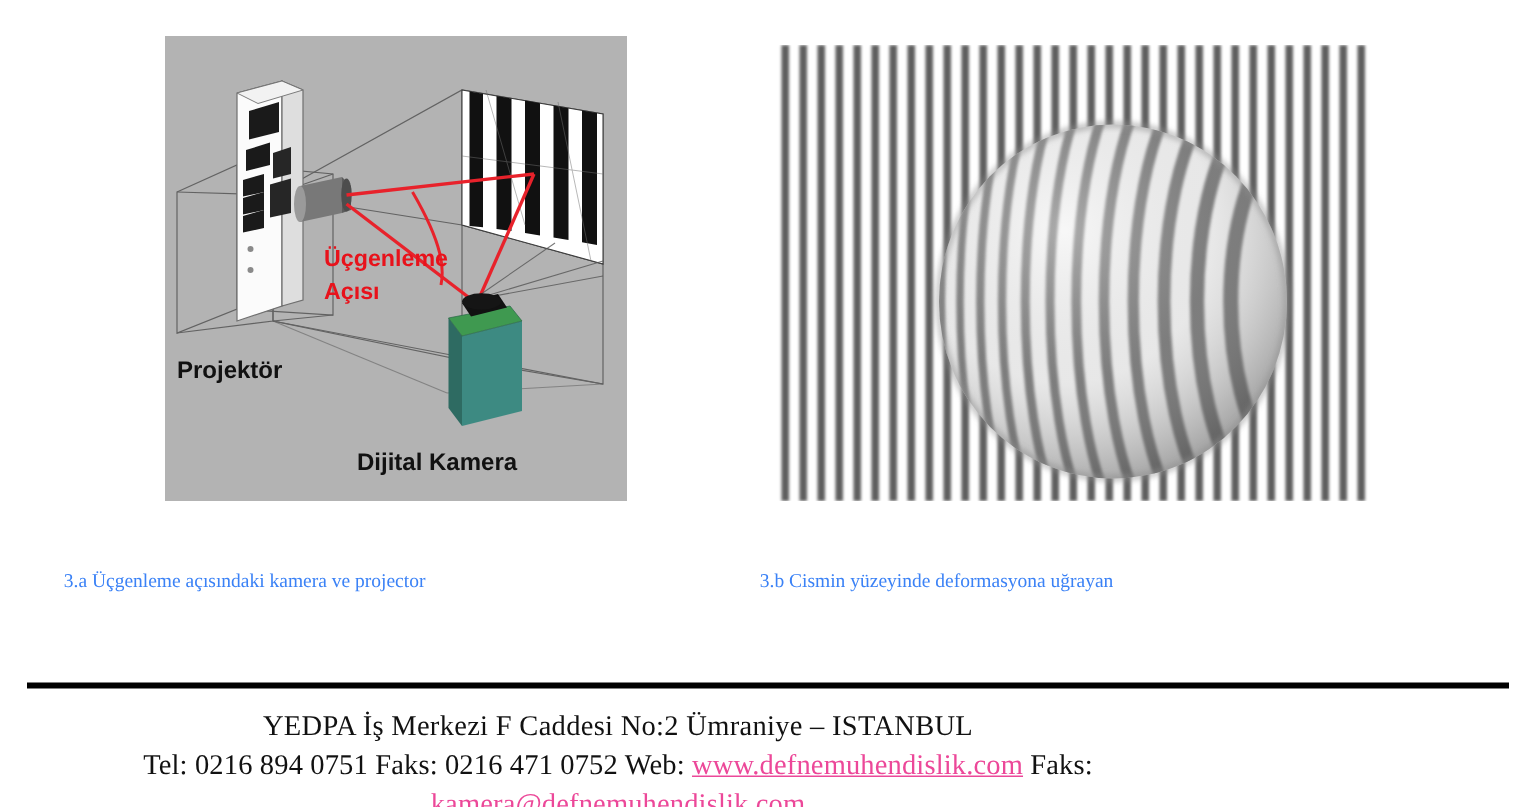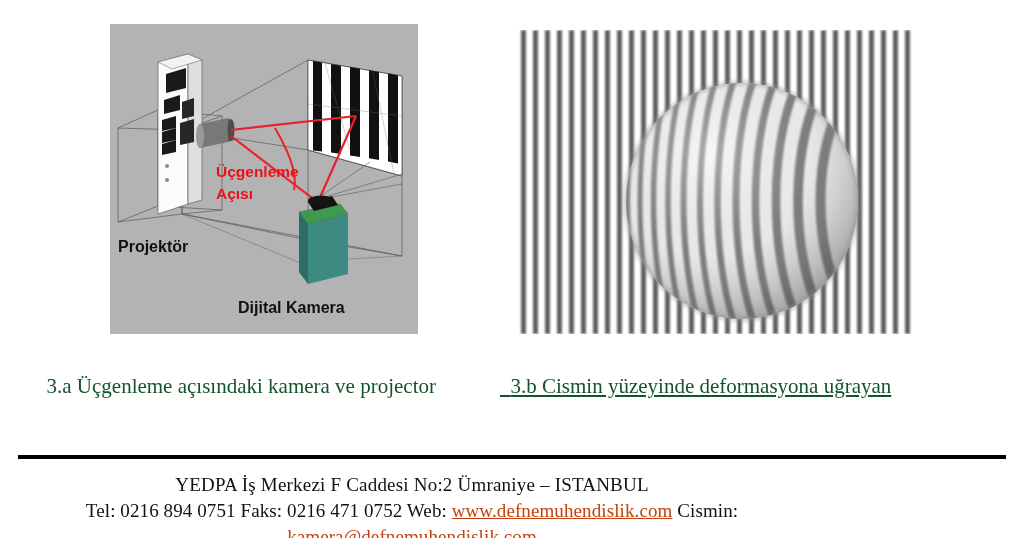--- a/index.html
+++ b/index.html
@@ -44,27 +44,27 @@
   }
   #fig-b {
     width: 100%; height: 100%;
     display: block;
   }
 
   
   .caption {
     position: absolute;
     font-family: "Liberation Serif", serif;
-    font-size: 21px;
+    font-size: 13px;
     line-height: 23px;
-    color: #14532d;
+    color: #3b82f6;
     white-space: pre;
   }
   #caption-a { left: 36px; top: 352px; }
-  #caption-b { left: 500px; top: 352px; text-decoration: underline; }
+  #caption-b { left: 500px; top: 352px; }
   .caption .l2 { display: block; padding-left: 20px; }
 
   
   #footer-rule {
     position: absolute;
     left: 18px; top: 455px;
     width: 988px; height: 4px;
     background: #000;
   }
   #footer {
@@ -73,21 +73,21 @@
     width: 824px;
     text-align: center;
     font-family: "Liberation Serif", serif;
     font-size: 19px;
     line-height: 26px;
     color: #111;
   }
   #footer .line1 { display: block; letter-spacing: 0.2px; }
   #footer .line2 { display: block; letter-spacing: 0.1px; }
   .weblink {
-    color: #c2410c;
+    color: #ec4899;
     text-decoration: underline;
   }
 </style>
 </head>
 <body>
 
 <div id="figures">
 
   <div id="fig-a-wrap">
     <svg id="fig-a" viewBox="0 0 308 310">
@@ -284,14 +284,14 @@
 </div>
 
 <div class="caption" id="caption-b">
   <span>3.b Cismin yüzeyinde deformasyona uğrayan</span>
 </div>
 
 <div id="footer-rule"></div>
 
 <div id="footer">
   <span class="line1">YEDPA İş Merkezi  F Caddesi No:2 Ümraniye – ISTANBUL</span>
-  <span class="line2"><span>Tel: 0216 894 0751 Faks: 0216 471 0752 Web: </span><a class="weblink" href="#">www.defnemuhendislik.com</a><span>  Cismin: </span><a class="weblink" href="#">kamera@defnemuhendislik.com</a></span>
+  <span class="line2"><span>Tel: 0216 894 0751 Faks: 0216 471 0752 Web: </span><a class="weblink" href="#">www.defnemuhendislik.com</a><span>  Faks: </span><a class="weblink" href="#">kamera@defnemuhendislik.com</a></span>
 </div>
 
 </body></html>

